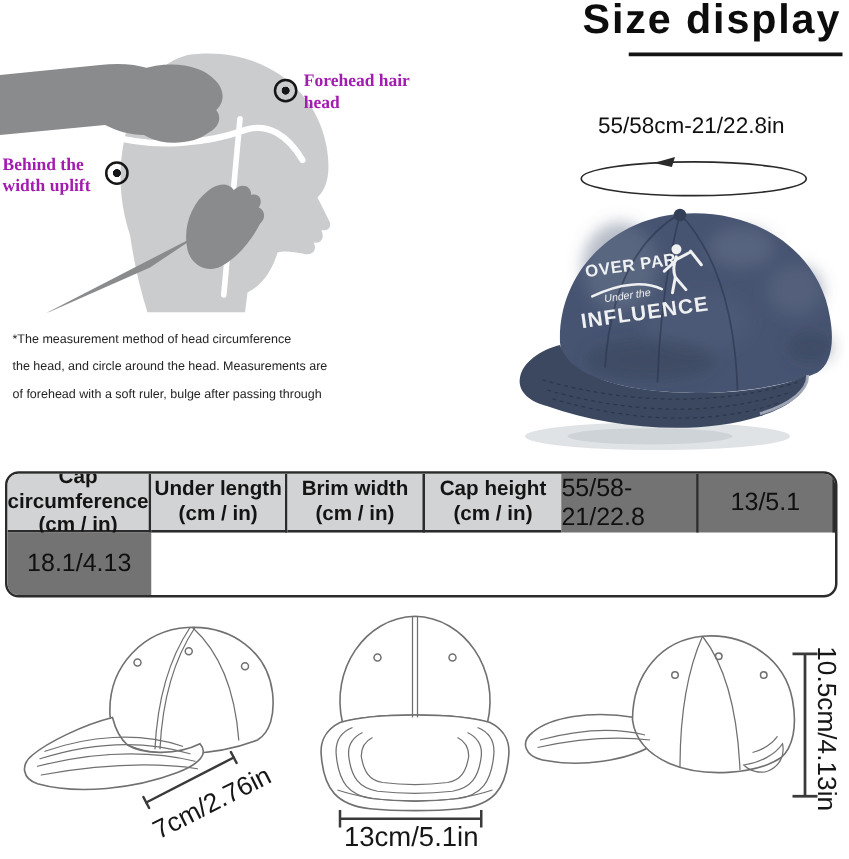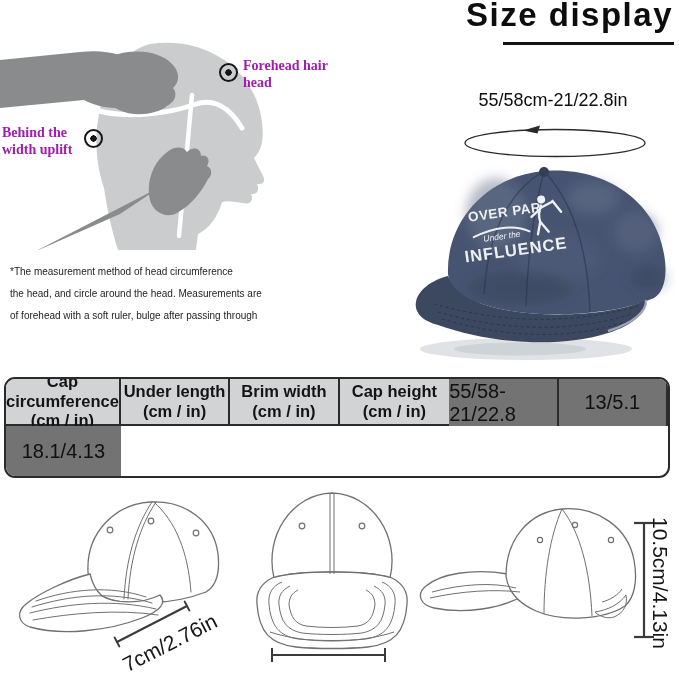--- a/index.html
+++ b/index.html
@@ -225,20 +225,21 @@
     <g fill="none" style="stroke:var(--line-art)" stroke-width="1.2">
       <circle cx="56" cy="40" r="2.8"></circle>
       <circle cx="116" cy="40" r="2.8"></circle>
     </g>
     <g stroke="#3a3a3a" stroke-width="2" fill="none">
       <path d="M26,169 L139,169"></path>
       <path d="M26,162 L26,176"></path>
       <path d="M139,162 L139,176"></path>
     </g>
   </svg>
+  <div class="abs dim dim-b">13cm/5.1in</div>
 
   <svg class="abs" style="left:412px;top:492px" width="264" height="168" viewBox="0 0 264 168">
     <g fill="#fff" style="stroke:var(--line-art)" stroke-width="1.3">
       <path d="M96,82 C60,76 28,82 14,94 C4,102 8,113 22,116 C52,122 90,117 112,103
                C104,96 98,90 96,82 Z"></path>
       <path d="M94,84 C94,46 118,20 150,17 C186,14 216,36 222,68 C226,90 222,106 213,114
                C192,128 150,130 124,119 C106,111 96,100 94,84 Z"></path>
     </g>
     <g fill="none" style="stroke:var(--line-art)" stroke-width="1">
       <path d="M150,17 C138,44 132,82 132,122"></path>

